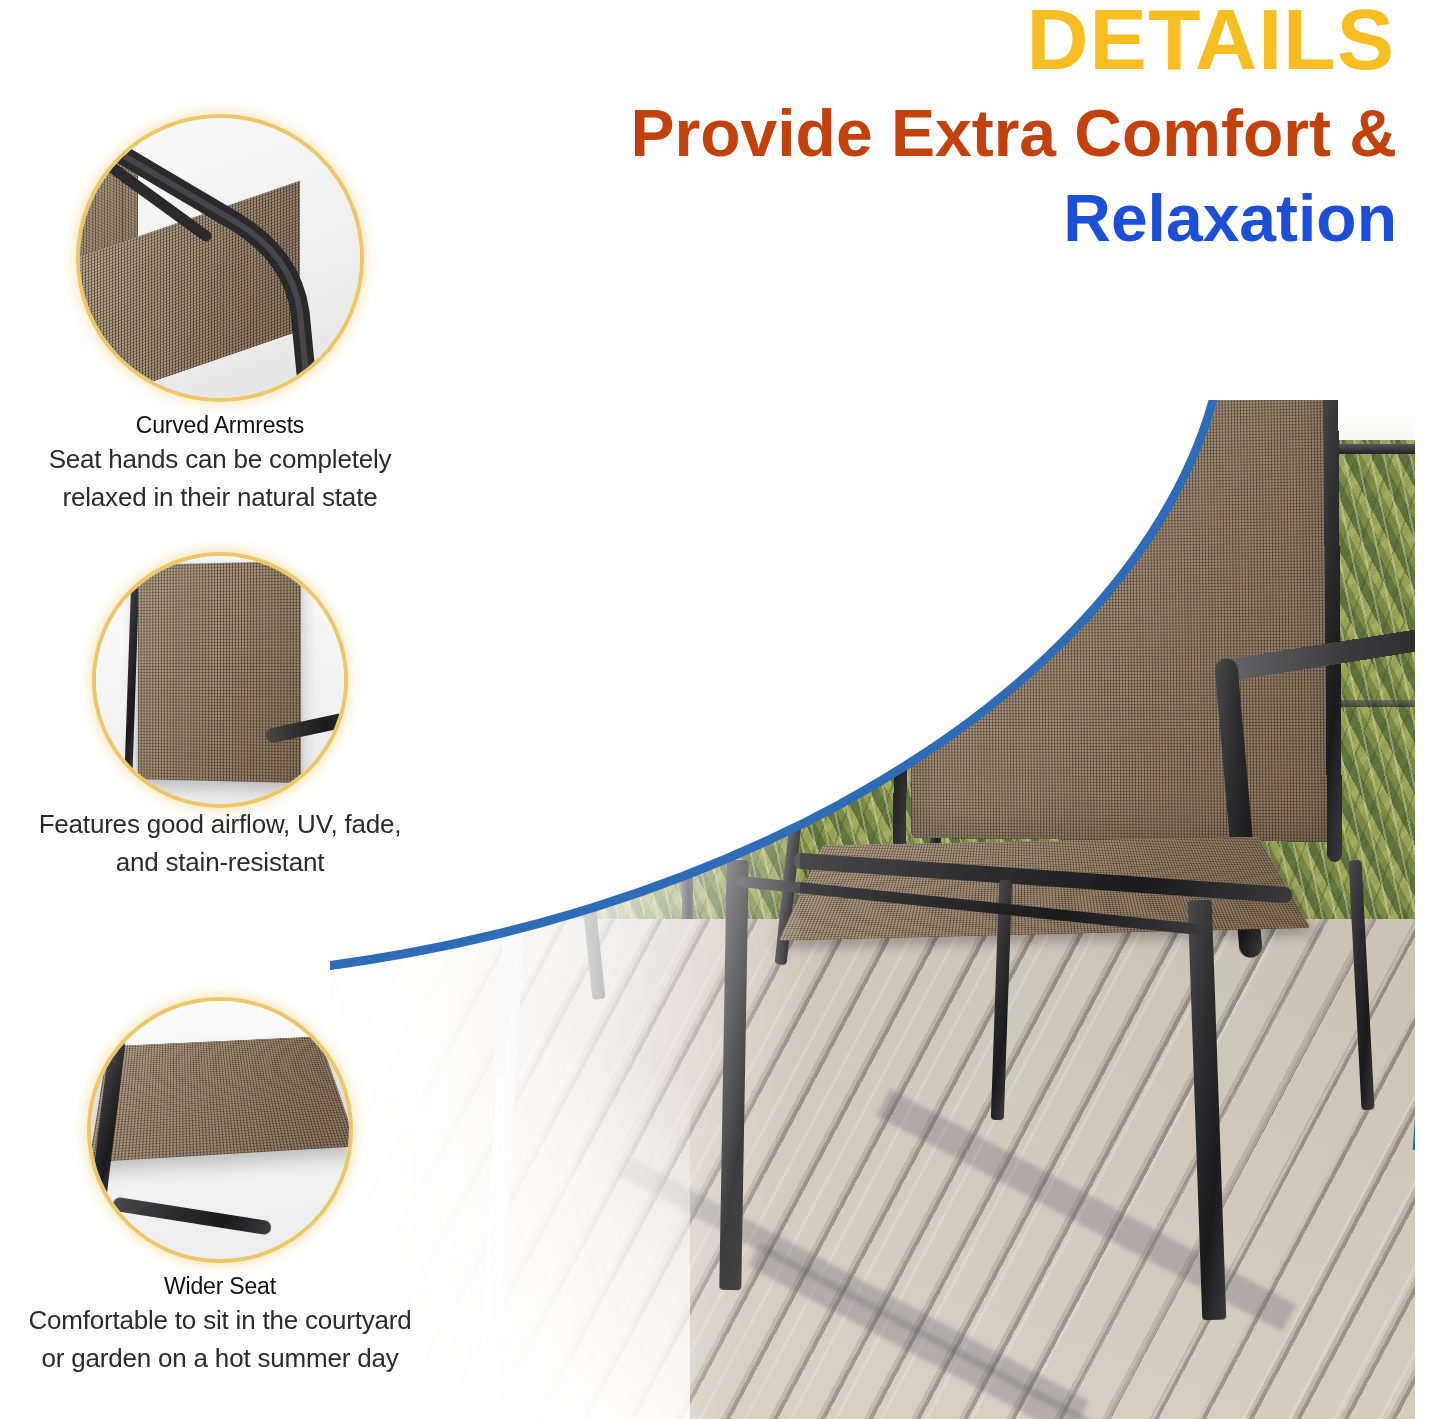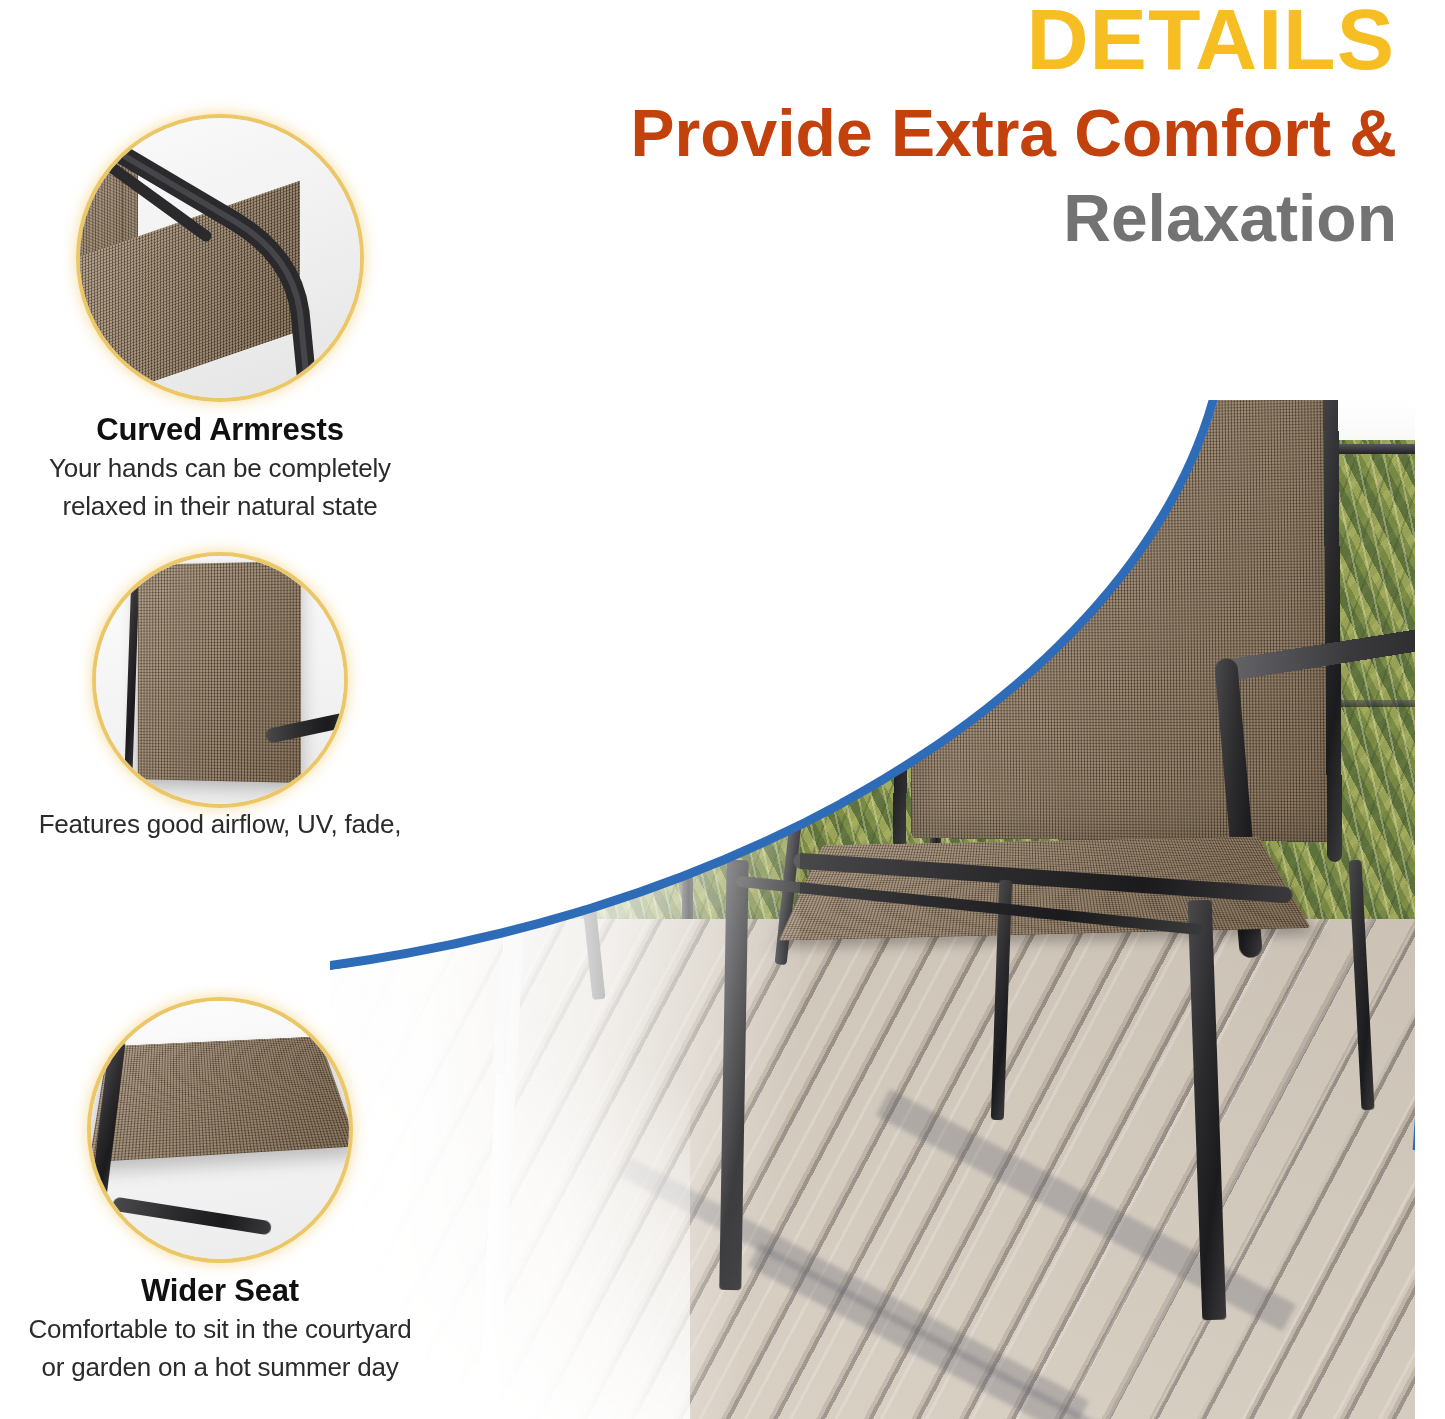--- a/index.html
+++ b/index.html
@@ -33,40 +33,40 @@
   .hdr-l1{
     position:absolute; right:48px; top:100px;
     font-size:66px; font-weight:bold;
     color:#c2410c;
     line-height:1.02;
     white-space:nowrap;
   }
   .hdr-l2{
     position:absolute; right:48px; top:185px;
     font-size:66px; font-weight:bold;
-    color:#737373;
+    color:#1d4ed8;
     line-height:1.02;
     white-space:nowrap;
   }
 
   
   .feat{ position:absolute; left:0; width:440px; }
   .feat .ring{
     position:relative;
     margin:0 auto;
     border-radius:50%;
     overflow:hidden;
     box-shadow:0 0 0 4px #EBC767, 0 0 14px 5px rgba(240,198,98,.55);
     background:#f2f2f2;
   }
   .feat .ring .ph{ position:absolute; inset:0; }
   .feat .title{
     text-align:center;
-    font-size:31px;
-    font-weight:bold;
+    font-size:23px;
+    font-weight:normal;
     color:#101010;
     margin-top:14px;
     letter-spacing:-.2px;
   }
   .feat .desc{
     text-align:center;
     font-size:26px;
     color:#2b2b2b;
     line-height:1.3;
     margin-top:4px;
@@ -429,35 +429,36 @@
         <div class="fab-left tex-sling"></div>
         <div class="fab-bottom tex-sling"></div>
         <svg class="armrest" viewBox="0 0 280 280">
           <path d="M18 18 L150 96 Q206 130 214 186 L222 268" stroke="#2a2a2d" stroke-width="19" fill="none" stroke-linecap="round"></path>
           <path d="M18 18 L150 96 Q206 130 214 186 L222 268" stroke="#55555a" stroke-width="6" fill="none" stroke-linecap="round" opacity=".65"></path>
           <path d="M10 30 L120 110" stroke="#2a2a2d" stroke-width="11" fill="none" stroke-linecap="round"></path>
         </svg>
       </div>
     </div>
     <div class="title">Curved Armrests</div>
-    <div class="desc">Your hands can be completely</div>
+    <div class="desc">Seat hands can be completely</div>
     <div class="desc">relaxed in their natural state</div>
   </div>
 
   <div class="feat" id="feat2">
     <div class="ring" id="c2">
       <div class="ph">
         <div class="bgwall"></div>
         <div class="edge metal"></div>
         <div class="back tex-sling"></div>
         <div class="arm-l metal"></div>
         <div class="arm-r metal"></div>
       </div>
     </div>
     <div class="desc">Features good airflow, UV, fade,</div>
+    <div class="desc">and stain-resistant</div>
   </div>
 
   <div class="feat" id="feat3">
     <div class="ring" id="c3">
       <div class="ph">
         <div class="bgwall"></div>
         <div class="seat tex-sling"></div>
         <div class="rail-l metal"></div>
         <div class="rail-b metal"></div>
       </div>

